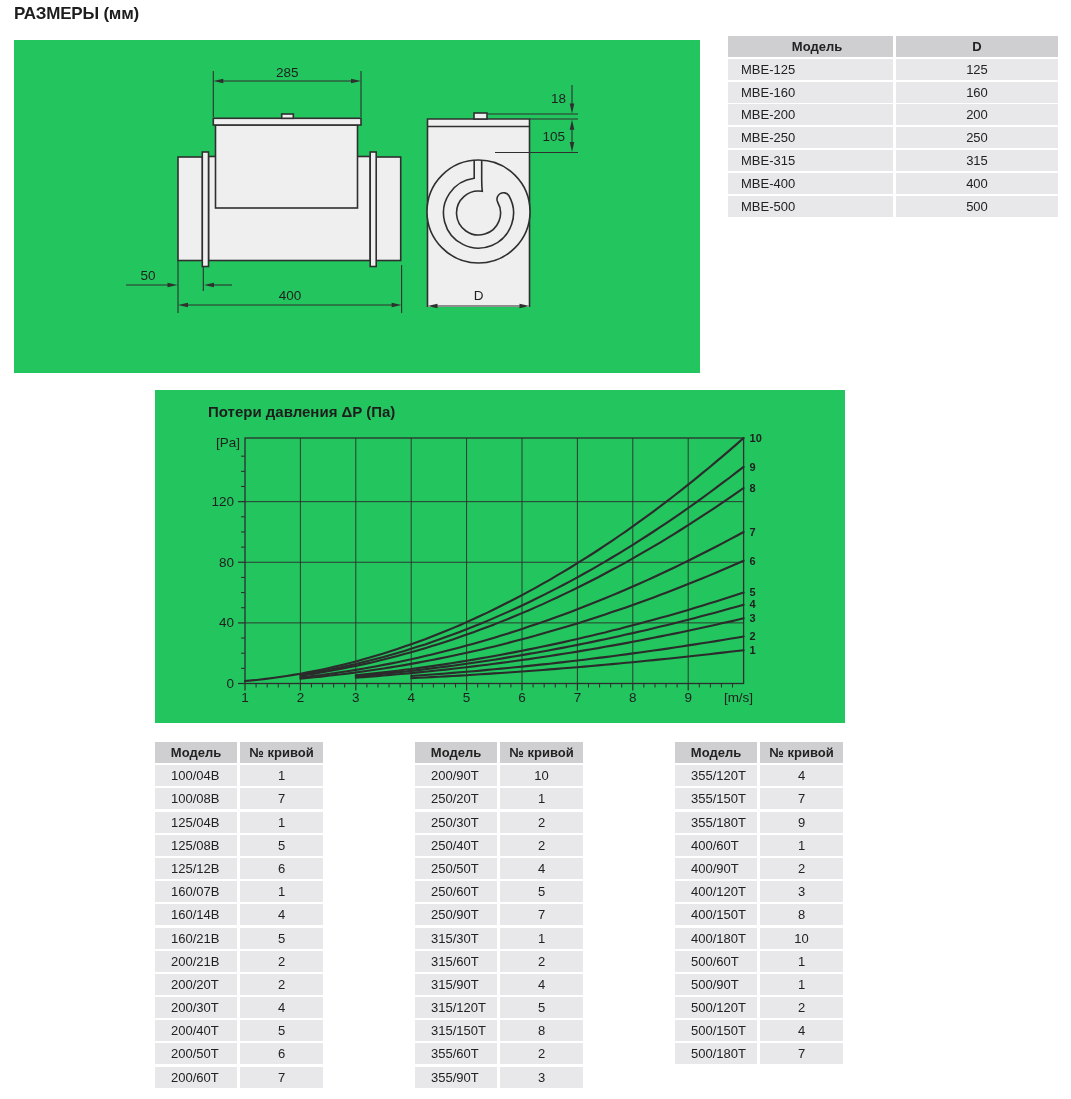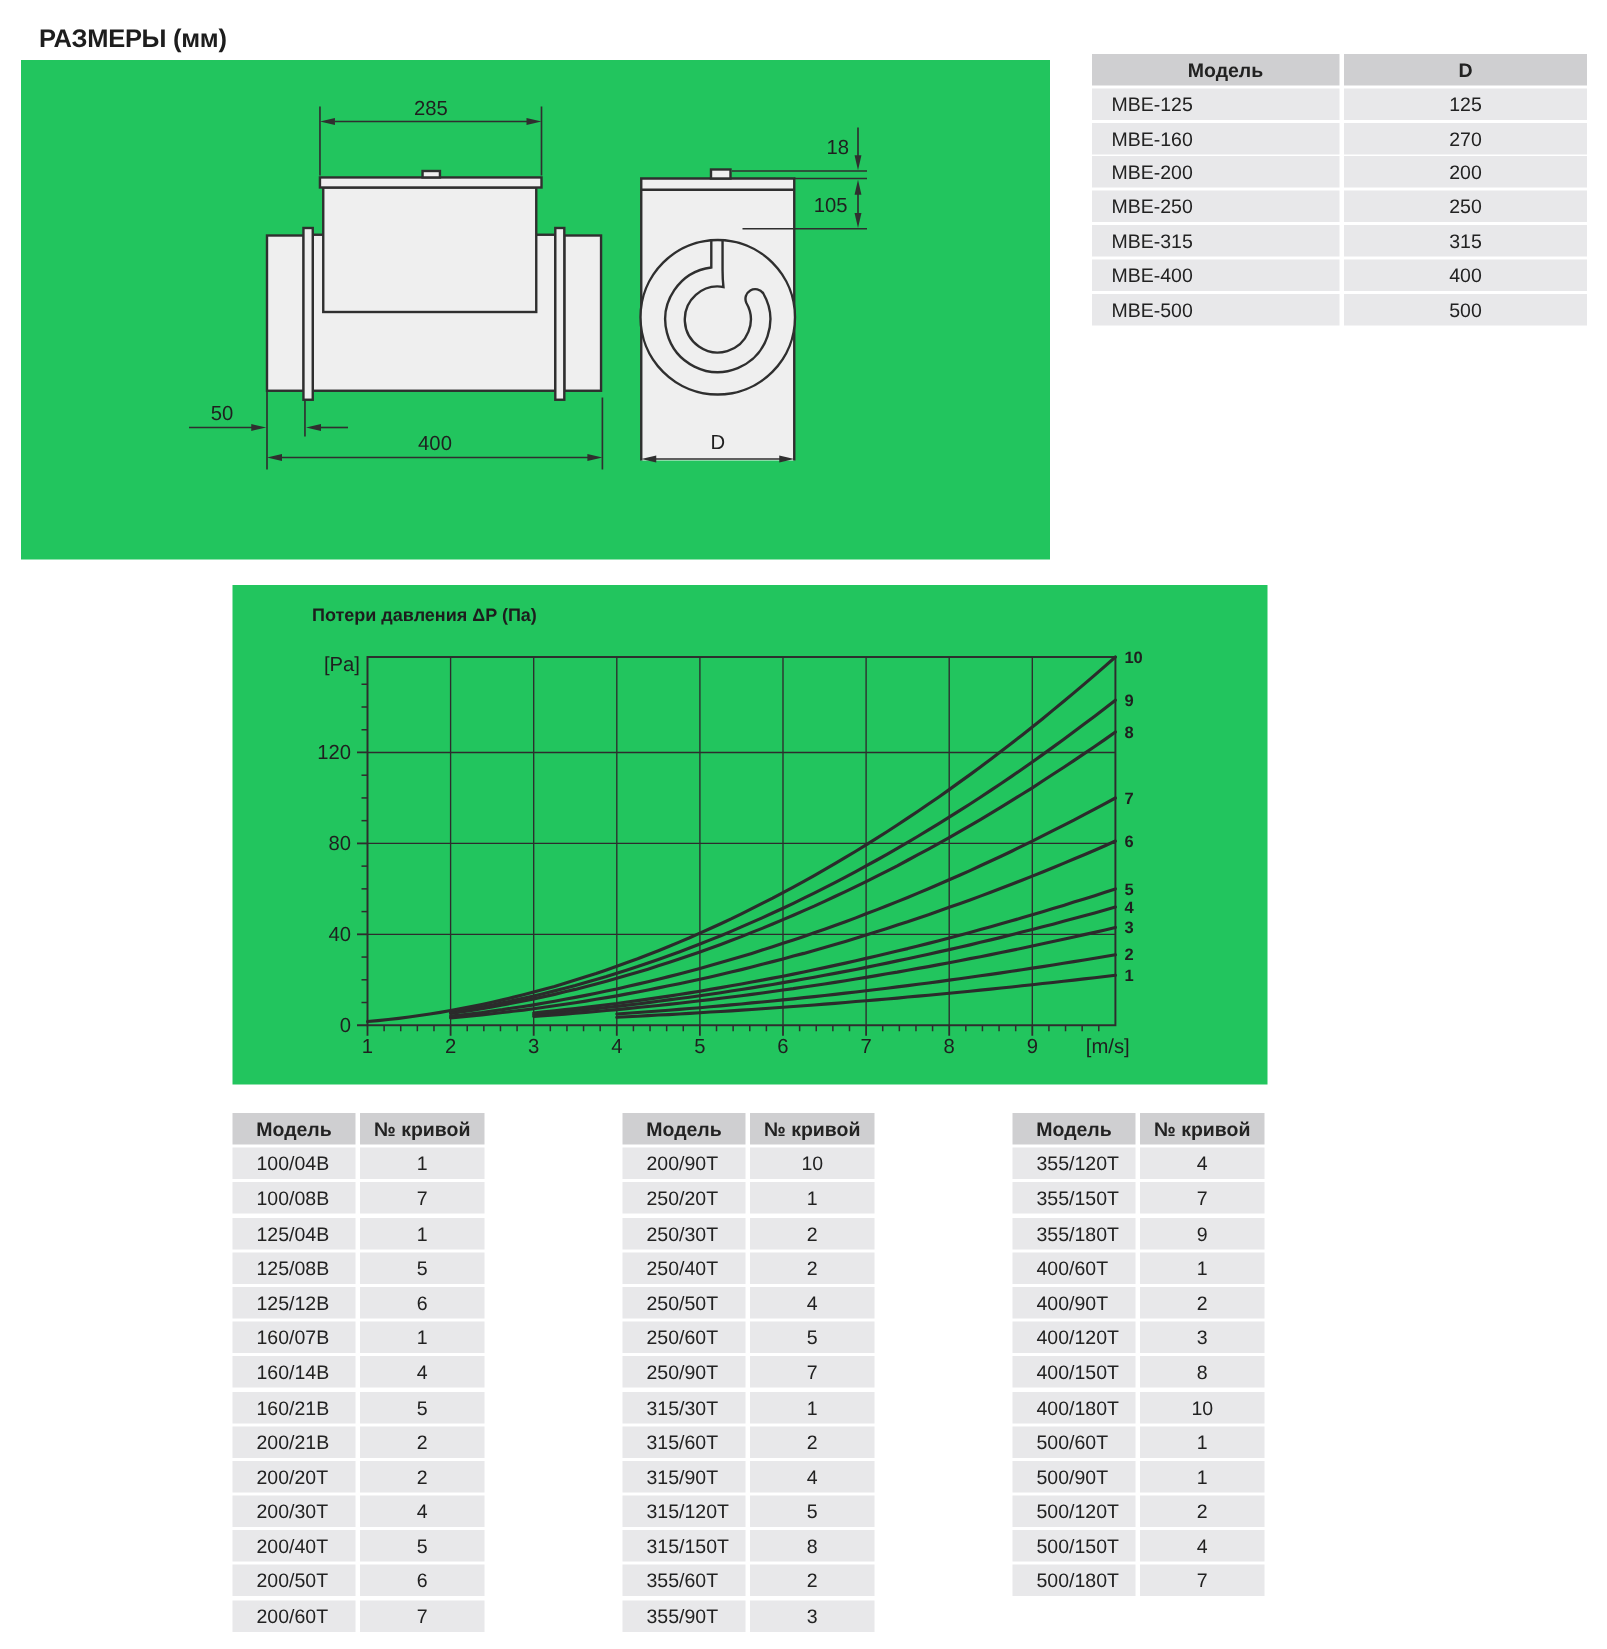--- a/index.html
+++ b/index.html
@@ -1,21 +1,21 @@
 <!DOCTYPE html>
 <html><head>
 <meta charset="utf-8">
 <style>
   html,body{margin:0;padding:0;background:#ffffff;}
   body{position:relative;width:1071px;height:1099px;font-family:"Liberation Sans",sans-serif;color:#222;overflow:hidden;}
-  #page-heading{position:absolute;left:14px;top:4px;margin:12px;font-size:17px;font-weight:bold;letter-spacing:-0.2px;color:#1d1d1d;}
+  #page-heading{position:absolute;left:14px;top:4px;margin:0;font-size:17px;font-weight:bold;letter-spacing:-0.2px;color:#1d1d1d;}
   .panel{position:absolute;background:#22c55e;}
   #drawing-panel{left:14px;top:40px;width:686px;height:333px;}
   #chart-panel{left:155px;top:390px;width:690px;height:333px;}
-  #chart-title{position:absolute;left:53px;top:13px;font-size:12px;font-weight:bold;color:#1d1d1d;white-space:nowrap;}
+  #chart-title{position:absolute;left:53px;top:13px;font-size:15px;font-weight:bold;color:#1d1d1d;white-space:nowrap;}
   svg{display:block;}
   svg text{font-family:"Liberation Sans",sans-serif;fill:#1f1f1f;}
   .dimtext{font-size:13.5px;}
   
   .tbl{position:absolute;}
   .trow{display:flex;}
   .cell{background:#e8e8ea;display:flex;align-items:center;font-size:13px;color:#222;box-sizing:border-box;}
   .trow.head .cell{background:#cfcfd1;font-weight:bold;justify-content:center;padding-left:0;}
   .cell.cA{margin-right:3px;text-align:right;}
   
@@ -103,21 +103,21 @@
     <div class="trow head">
       <div class="cell cA">Модель</div>
       <div class="cell cB">D</div>
     </div>
     <div class="trow">
       <div class="cell cA">MBE-125</div>
       <div class="cell cB">125</div>
     </div>
     <div class="trow">
       <div class="cell cA">MBE-160</div>
-      <div class="cell cB">270</div>
+      <div class="cell cB">160</div>
     </div>
     <div class="trow">
       <div class="cell cA">MBE-200</div>
       <div class="cell cB">200</div>
     </div>
     <div class="trow">
       <div class="cell cA">MBE-250</div>
       <div class="cell cB">250</div>
     </div>
     <div class="trow">

